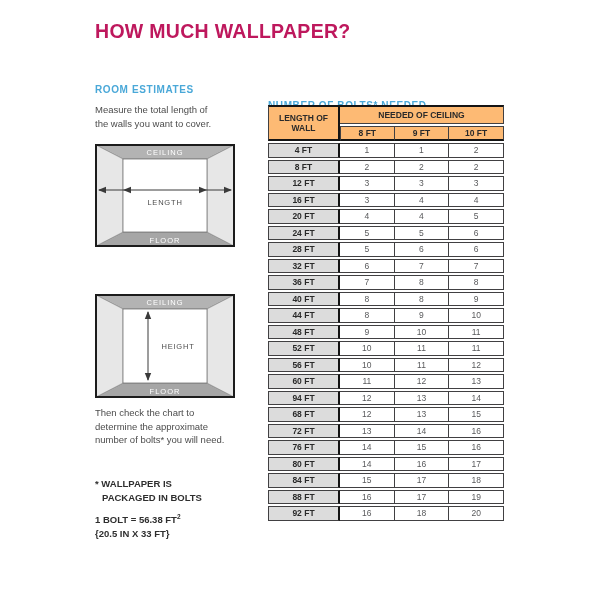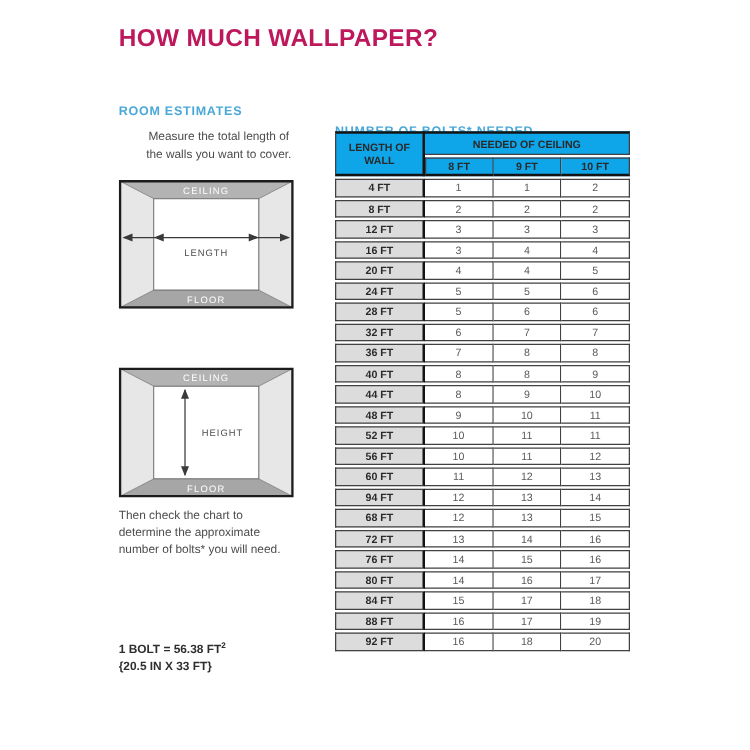--- a/index.html
+++ b/index.html
@@ -24,21 +24,21 @@
   #bolts-heading {
     position: absolute; left: 268px; top: 100px; width: 236px;
     text-align: left;
   }
 
   .para {
     position: absolute; left: 95px; width: 160px;
     font-size: 9.5px; line-height: 13.5px; color: #4c4c4c;
     white-space: pre-line;
   }
-  #para-length { top: 103px; text-align: center; }
+  #para-length { top: 103px; }
   #para-height { top: 258px; }
   #para-chart  { top: 406px; }
 
   .room-svg { position: absolute; left: 95px; }
   #diagram-length { top: 144px; }
   #diagram-height { top: 294px; }
 
   .footnote {
     position: absolute; left: 95px; top: 477px;
     font-size: 9.5px; font-weight: bold; color: #2e2e2e; line-height: 13.5px;
@@ -57,21 +57,21 @@
     font-size: 8.5px;
   }
   .bolts-table td, .bolts-table th {
     border: 1px solid #414042; border-left-width: 0;
     text-align: center; vertical-align: middle;
     padding: 0; height: 14.5px; line-height: 10px;
   }
   .bolts-table tr > td:first-child, .bolts-table tr > th:first-child {
     border-left-width: 1px;
   }
-  .bolts-table thead th { background: #0ea5e9; color: #2a2a2a; font-weight: bold; }
+  .bolts-table thead th { background: #fdba74; color: #2a2a2a; font-weight: bold; }
   .bolts-table .corner {
     border-right: 2.5px solid #141414; border-bottom: 2.5px solid #141414;
     border-top: 2.5px solid #141414;
     width: 72px;
   }
   .bolts-table .group-header { border-top: 2.5px solid #141414; height: 19px; }
   .bolts-table .sub-header { border-bottom: 2.5px solid #141414; height: 15px; }
   .bolts-table td.rowhead {
     background: #dcdcdc; font-weight: bold; color: #2a2a2a;
     border-right: 2.5px solid #141414;
@@ -128,20 +128,24 @@
     </g>
     <text class="svg-label" x="70" y="11" text-anchor="middle" font-size="7.5" letter-spacing="1" fill="#ffffff">CEILING</text>
     <text class="svg-label" x="70" y="99.5" text-anchor="middle" font-size="7.5" letter-spacing="1" fill="#ffffff">FLOOR</text>
     <text class="svg-label" x="83" y="55" text-anchor="middle" font-size="7.5" letter-spacing="0.8" fill="#4d4d4d">HEIGHT</text>
   </svg>
 
   <div id="para-chart" class="para">Then check the chart to
 determine the approximate
 number of bolts* you will need.</div>
 
+  <div class="footnote">
+    <div>* WALLPAPER IS</div>
+    <div class="indent">PACKAGED IN BOLTS</div>
+  </div>
 
   <div class="bolt-info">
     <div><span>1 BOLT = 56.38 FT</span><sup>2</sup></div>
     <div>{20.5 IN X 33 FT}</div>
   </div>
 
   <table class="bolts-table">
     <thead>
       <tr>
         <th class="corner" rowspan="2">LENGTH OF WALL</th>

